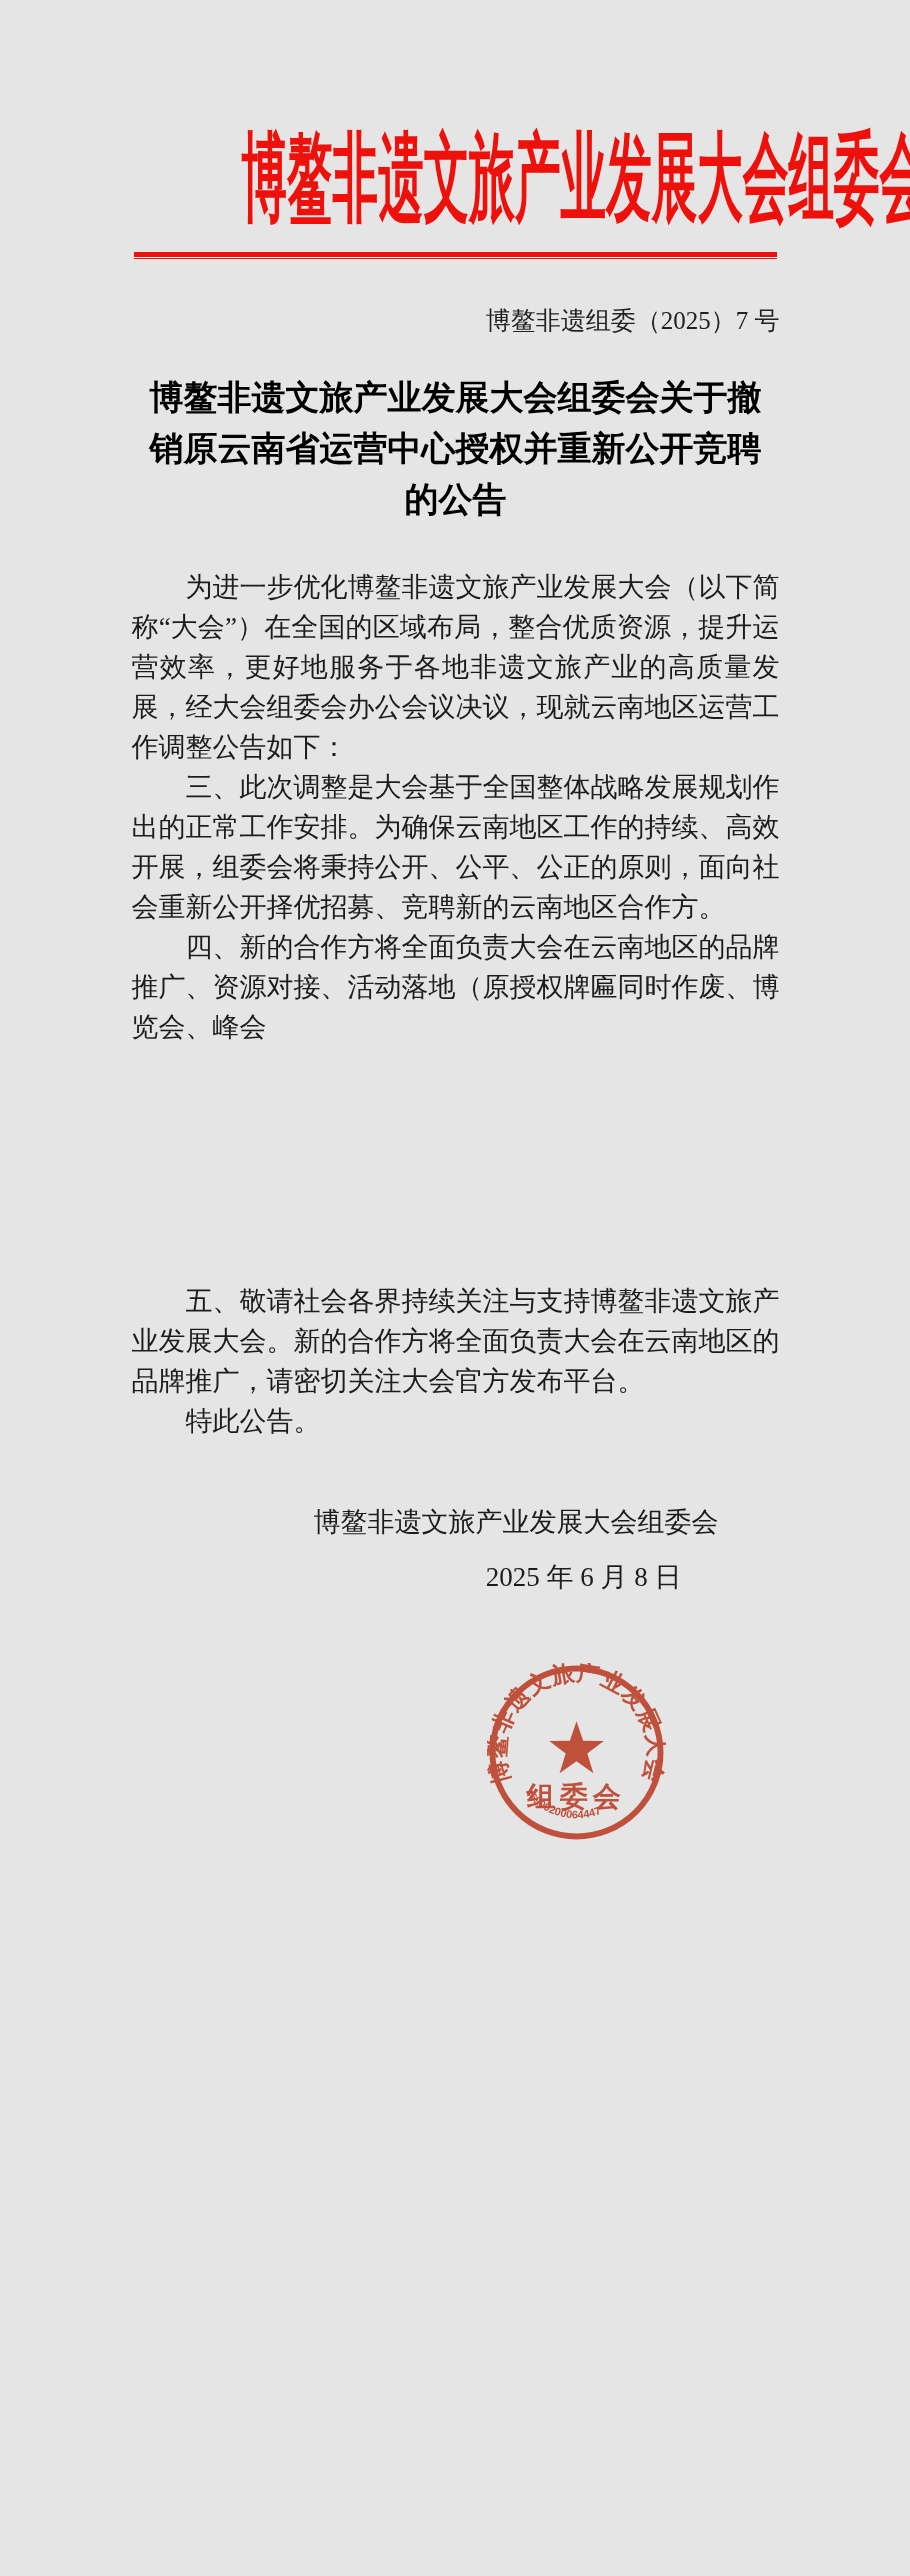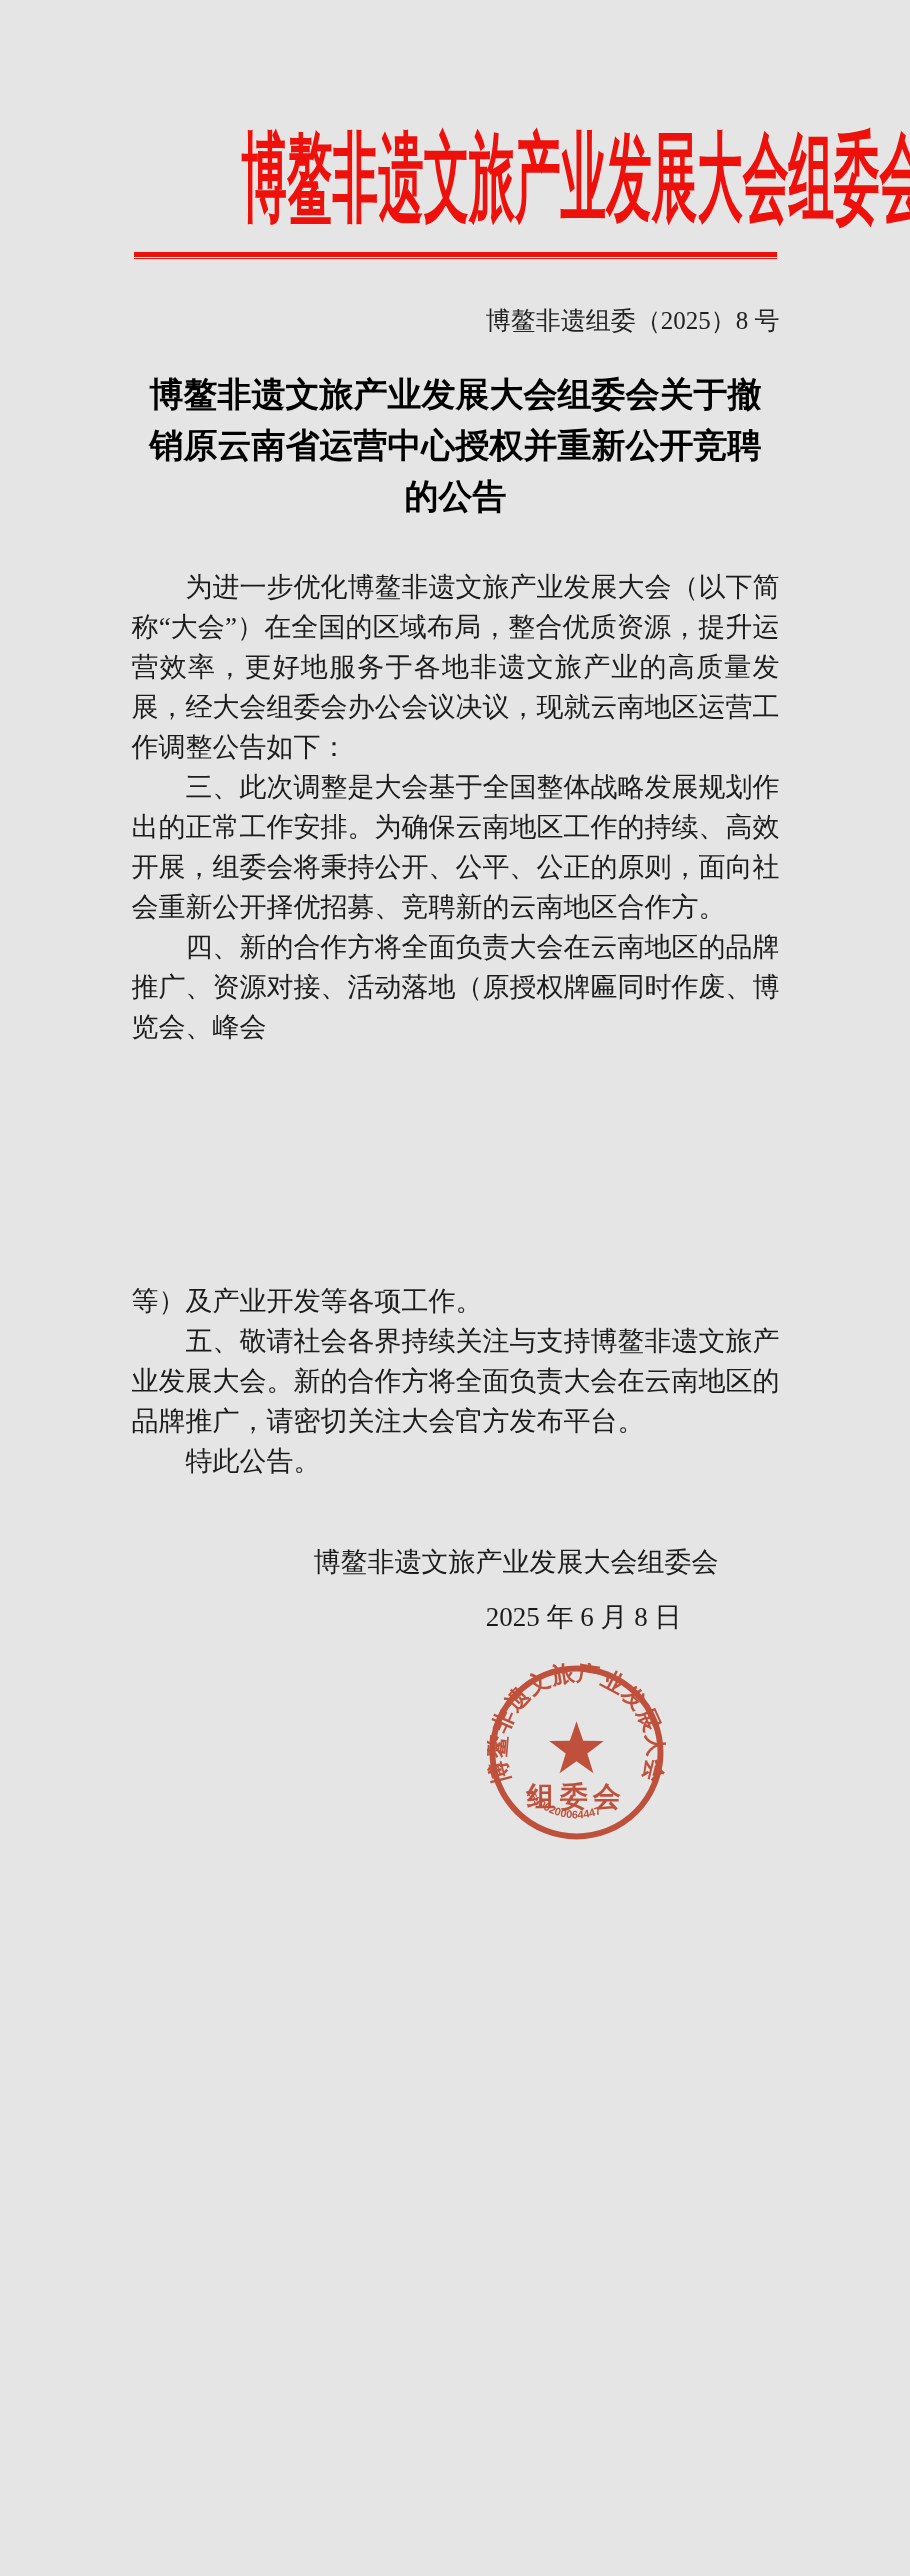--- a/index.html
+++ b/index.html
@@ -49,21 +49,21 @@
   }
   .doc-title{
     width:725px;
     margin:37px auto 5px auto;
     font-size:34px;
     line-height:51px;
     font-weight:700;
     text-align:center;
     white-space:pre-line;
     color:#000000;
-    font-family:Liberation Mono, monospace;
+    font-family:Liberation Serif, serif;
   }
   .body-text{
     width:648px;
     margin:42px auto 0 auto;
     font-size:27px;
     line-height:40px;
     text-align:justify;
     color:#1c1c1c;
   }
   .body-text p{margin:0;padding:0;text-indent:2em;}
@@ -107,32 +107,31 @@
 </style>
 </head>
 <body>
 
 <div class="page">
 
   <div class="header-title">博鳌非遗文旅产业发展大会组委会</div>
 
   <div class="red-rule"></div>
 
-  <div class="doc-number">博鳌非遗组委（2025）8 号</div>
+  <div class="doc-number">博鳌非遗组委（2025）7 号</div>
 
   <div class="doc-title">博鳌非遗文旅产业发展大会组委会关于撤
 销原云南省运营中心授权并重新公开竞聘
 的公告</div>
 
   <div class="body-text">
     <p>为进一步优化博鳌非遗文旅产业发展大会（以下简称“大会”）在全国的区域布局，整合优质资源，提升运营效率，更好地服务于各地非遗文旅产业的高质量发展，经大会组委会办公会议决议，现就云南地区运营工作调整公告如下：</p>
     <p>三、此次调整是大会基于全国整体战略发展规划作出的正常工作安排。为确保云南地区工作的持续、高效开展，组委会将秉持公开、公平、公正的原则，面向社会重新公开择优招募、竞聘新的云南地区合作方。</p>
     <p>四、新的合作方将全面负责大会在云南地区的品牌推广、资源对接、活动落地（原授权牌匾同时作废、博览会、峰会</p>
     <div class="page-break-gap"></div>
-    <p class="no-indent">等）及产业开发等各项工作。</p>
     <p>五、敬请社会各界持续关注与支持博鳌非遗文旅产业发展大会。新的合作方将全面负责大会在云南地区的品牌推广，请密切关注大会官方发布平台。</p>
     <p class="closing">特此公告。</p>
   </div>
 
   <div class="signature-line">博鳌非遗文旅产业发展大会组委会</div>
 
   <div class="date-line">2025 年 6 月 8 日</div>
 
   <svg class="seal" viewBox="0 0 212 212" xmlns="http://www.w3.org/2000/svg">
     <defs>

